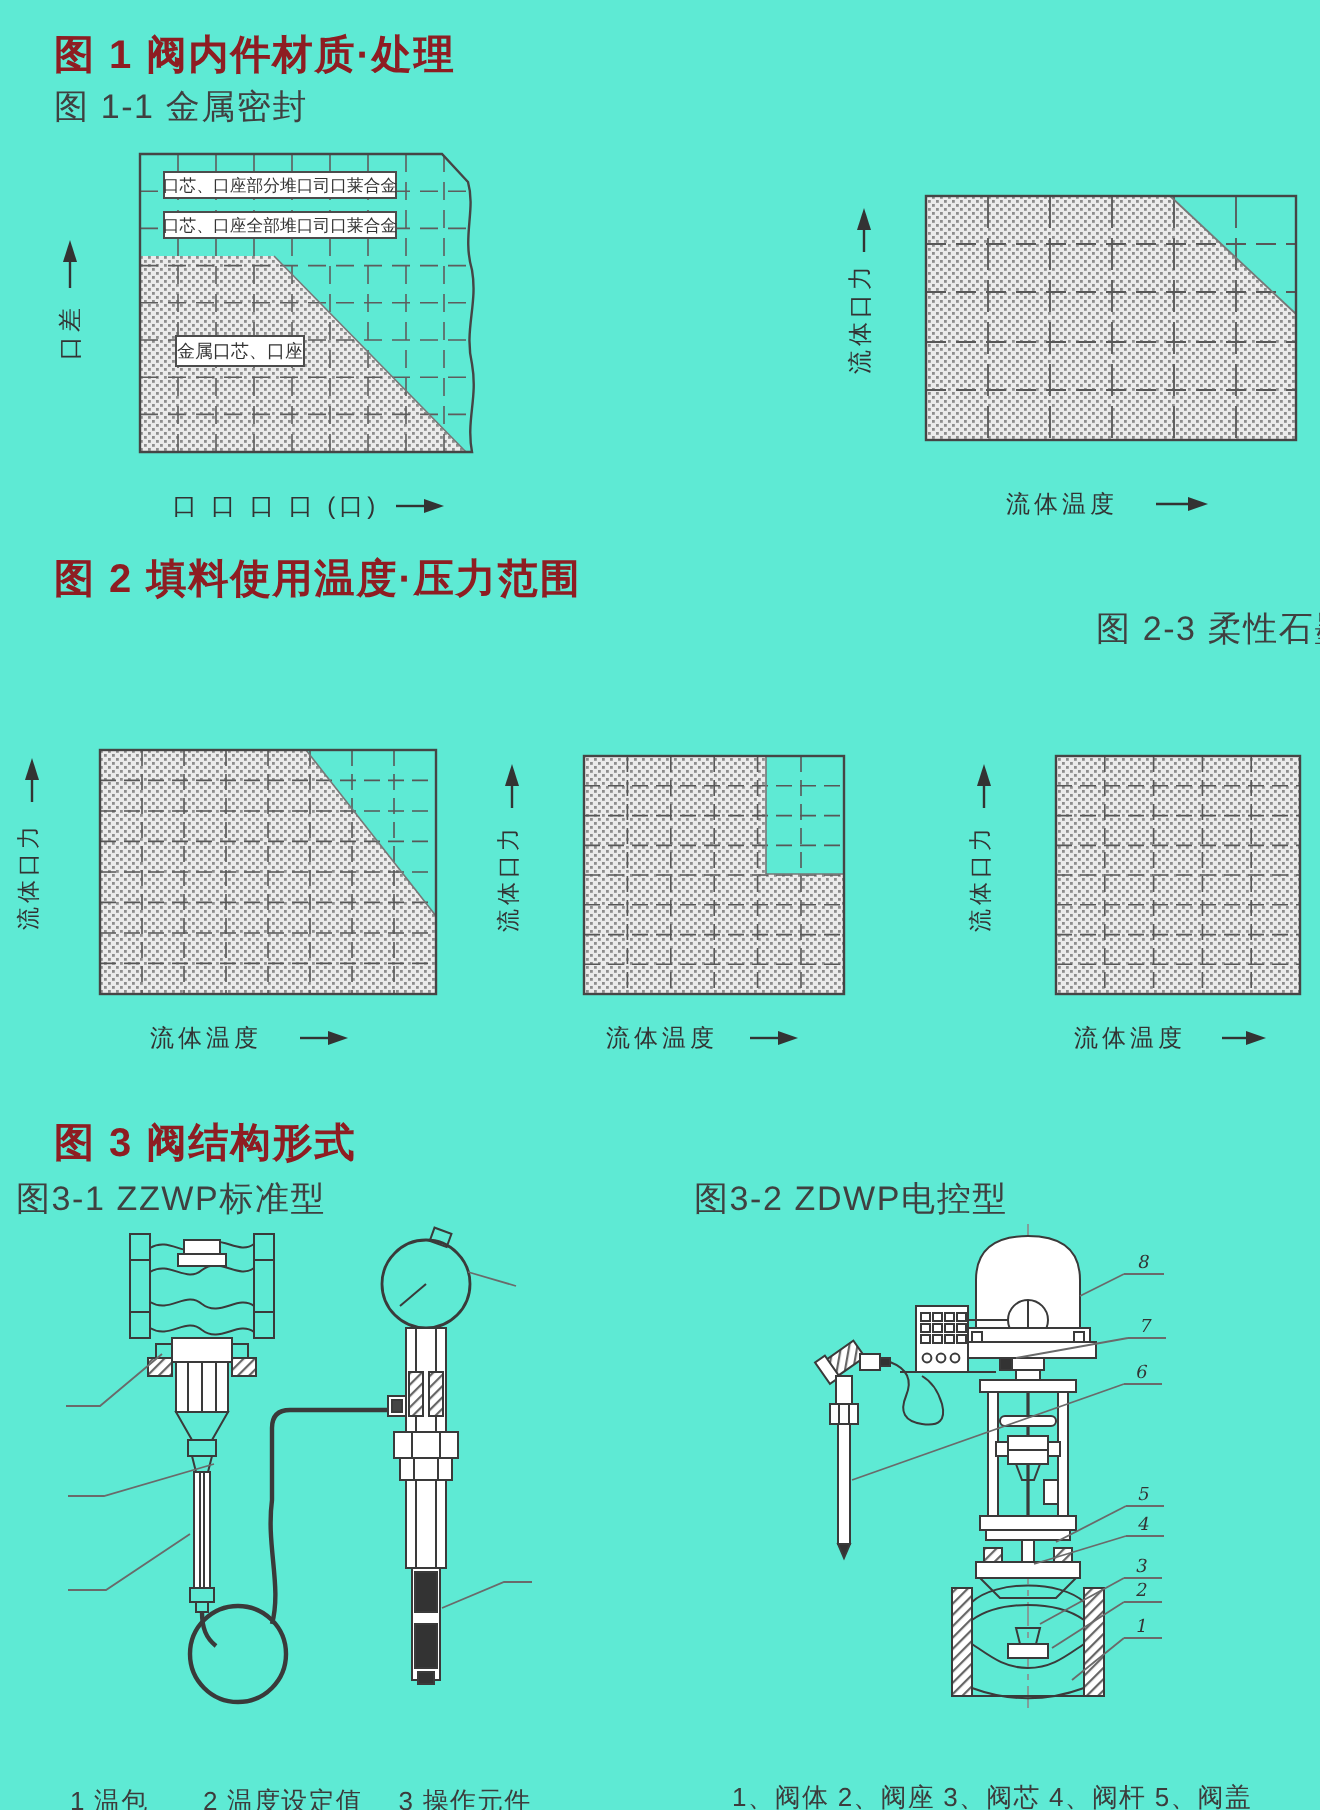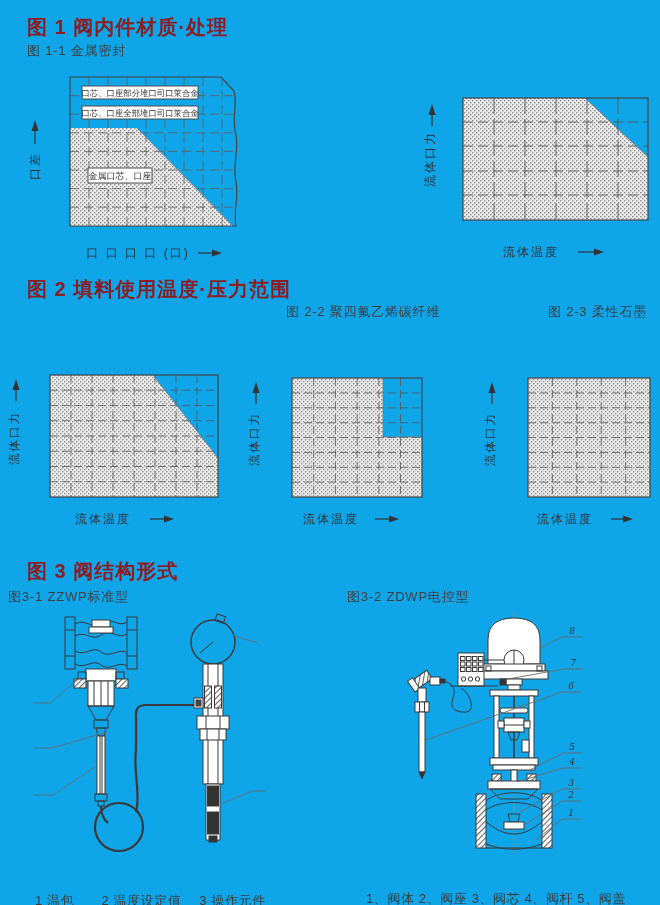--- a/index.html
+++ b/index.html
@@ -1,19 +1,19 @@
 <!DOCTYPE html>
 <html><head>
 <meta charset="utf-8">
 <style>
   html,body{margin:0;padding:0}
   body{width:660px;height:905px;background:#ffffff;font-family:"Liberation Sans",sans-serif;color:#3a3a3a;position:relative;overflow:hidden}
-  .page{position:absolute;left:0;top:0;width:660px;height:905px;background:#0ea5e9}
+  .page{position:absolute;left:0;top:0;width:660px;height:905px;background:#5eead4}
   .h-red{position:absolute;color:#8e1d22;font-weight:bold;font-size:20px;letter-spacing:1px;white-space:nowrap}
-  .cap{position:absolute;font-size:13px;color:#404040;letter-spacing:0.8px;white-space:nowrap}
+  .cap{position:absolute;font-size:17px;color:#404040;letter-spacing:0.8px;white-space:nowrap}
   .cap2{position:absolute;font-size:13px;color:#404040;letter-spacing:0.8px;line-height:17px}
   .cap2 .l2{padding-left:44px}
   .legend{position:absolute;font-size:13px;color:#3c3c3c;letter-spacing:0.6px;line-height:17px;white-space:pre}
   svg{position:absolute;overflow:visible}
   svg text{font-family:"Liberation Sans",sans-serif;fill:#333}
   .axisv{font-size:12px;letter-spacing:2px}
   .axish{font-size:12px;letter-spacing:2px}
   .boxlbl{font-size:8.4px;letter-spacing:0px}
   .pnum{font-size:9px;font-style:italic;font-family:"DejaVu Serif",serif}
 </style>
@@ -117,21 +117,20 @@
     </g>
     <g>
       <text class="axish" x="111" y="196" text-anchor="middle">流体温度</text>
       <line x1="158" y1="192" x2="176" y2="192" stroke="#333" stroke-width="1.2"></line>
       <polygon points="184,192 174,188.5 174,195.5" fill="#333"></polygon>
     </g>
   </svg>
 
   <div class="h-red" style="left:27px;top:276px">图 2 填料使用温度·压力范围</div>
   <div class="cap2" style="left:286px;top:303px">
-    <div class="l1">图 2-2 聚四氟乙烯碳纤维</div>
   </div>
   <div class="cap" style="left:548px;top:303px">图 2-3 柔性石墨</div>
 
   <svg style="left:0px;top:365px" width="235" height="175" viewBox="0 0 235 175">
     <polygon points="50,10 153,10 218,93 218,132 50,132" fill="url(#stip)"></polygon>
     <g stroke="#575757" stroke-width="0.8" stroke-dasharray="8 4">
       <line x1="71" y1="10" x2="71" y2="132"></line>
         <line x1="92" y1="10" x2="92" y2="132"></line>
         <line x1="113" y1="10" x2="113" y2="132"></line>
       <line x1="134" y1="10" x2="134" y2="132"></line>

